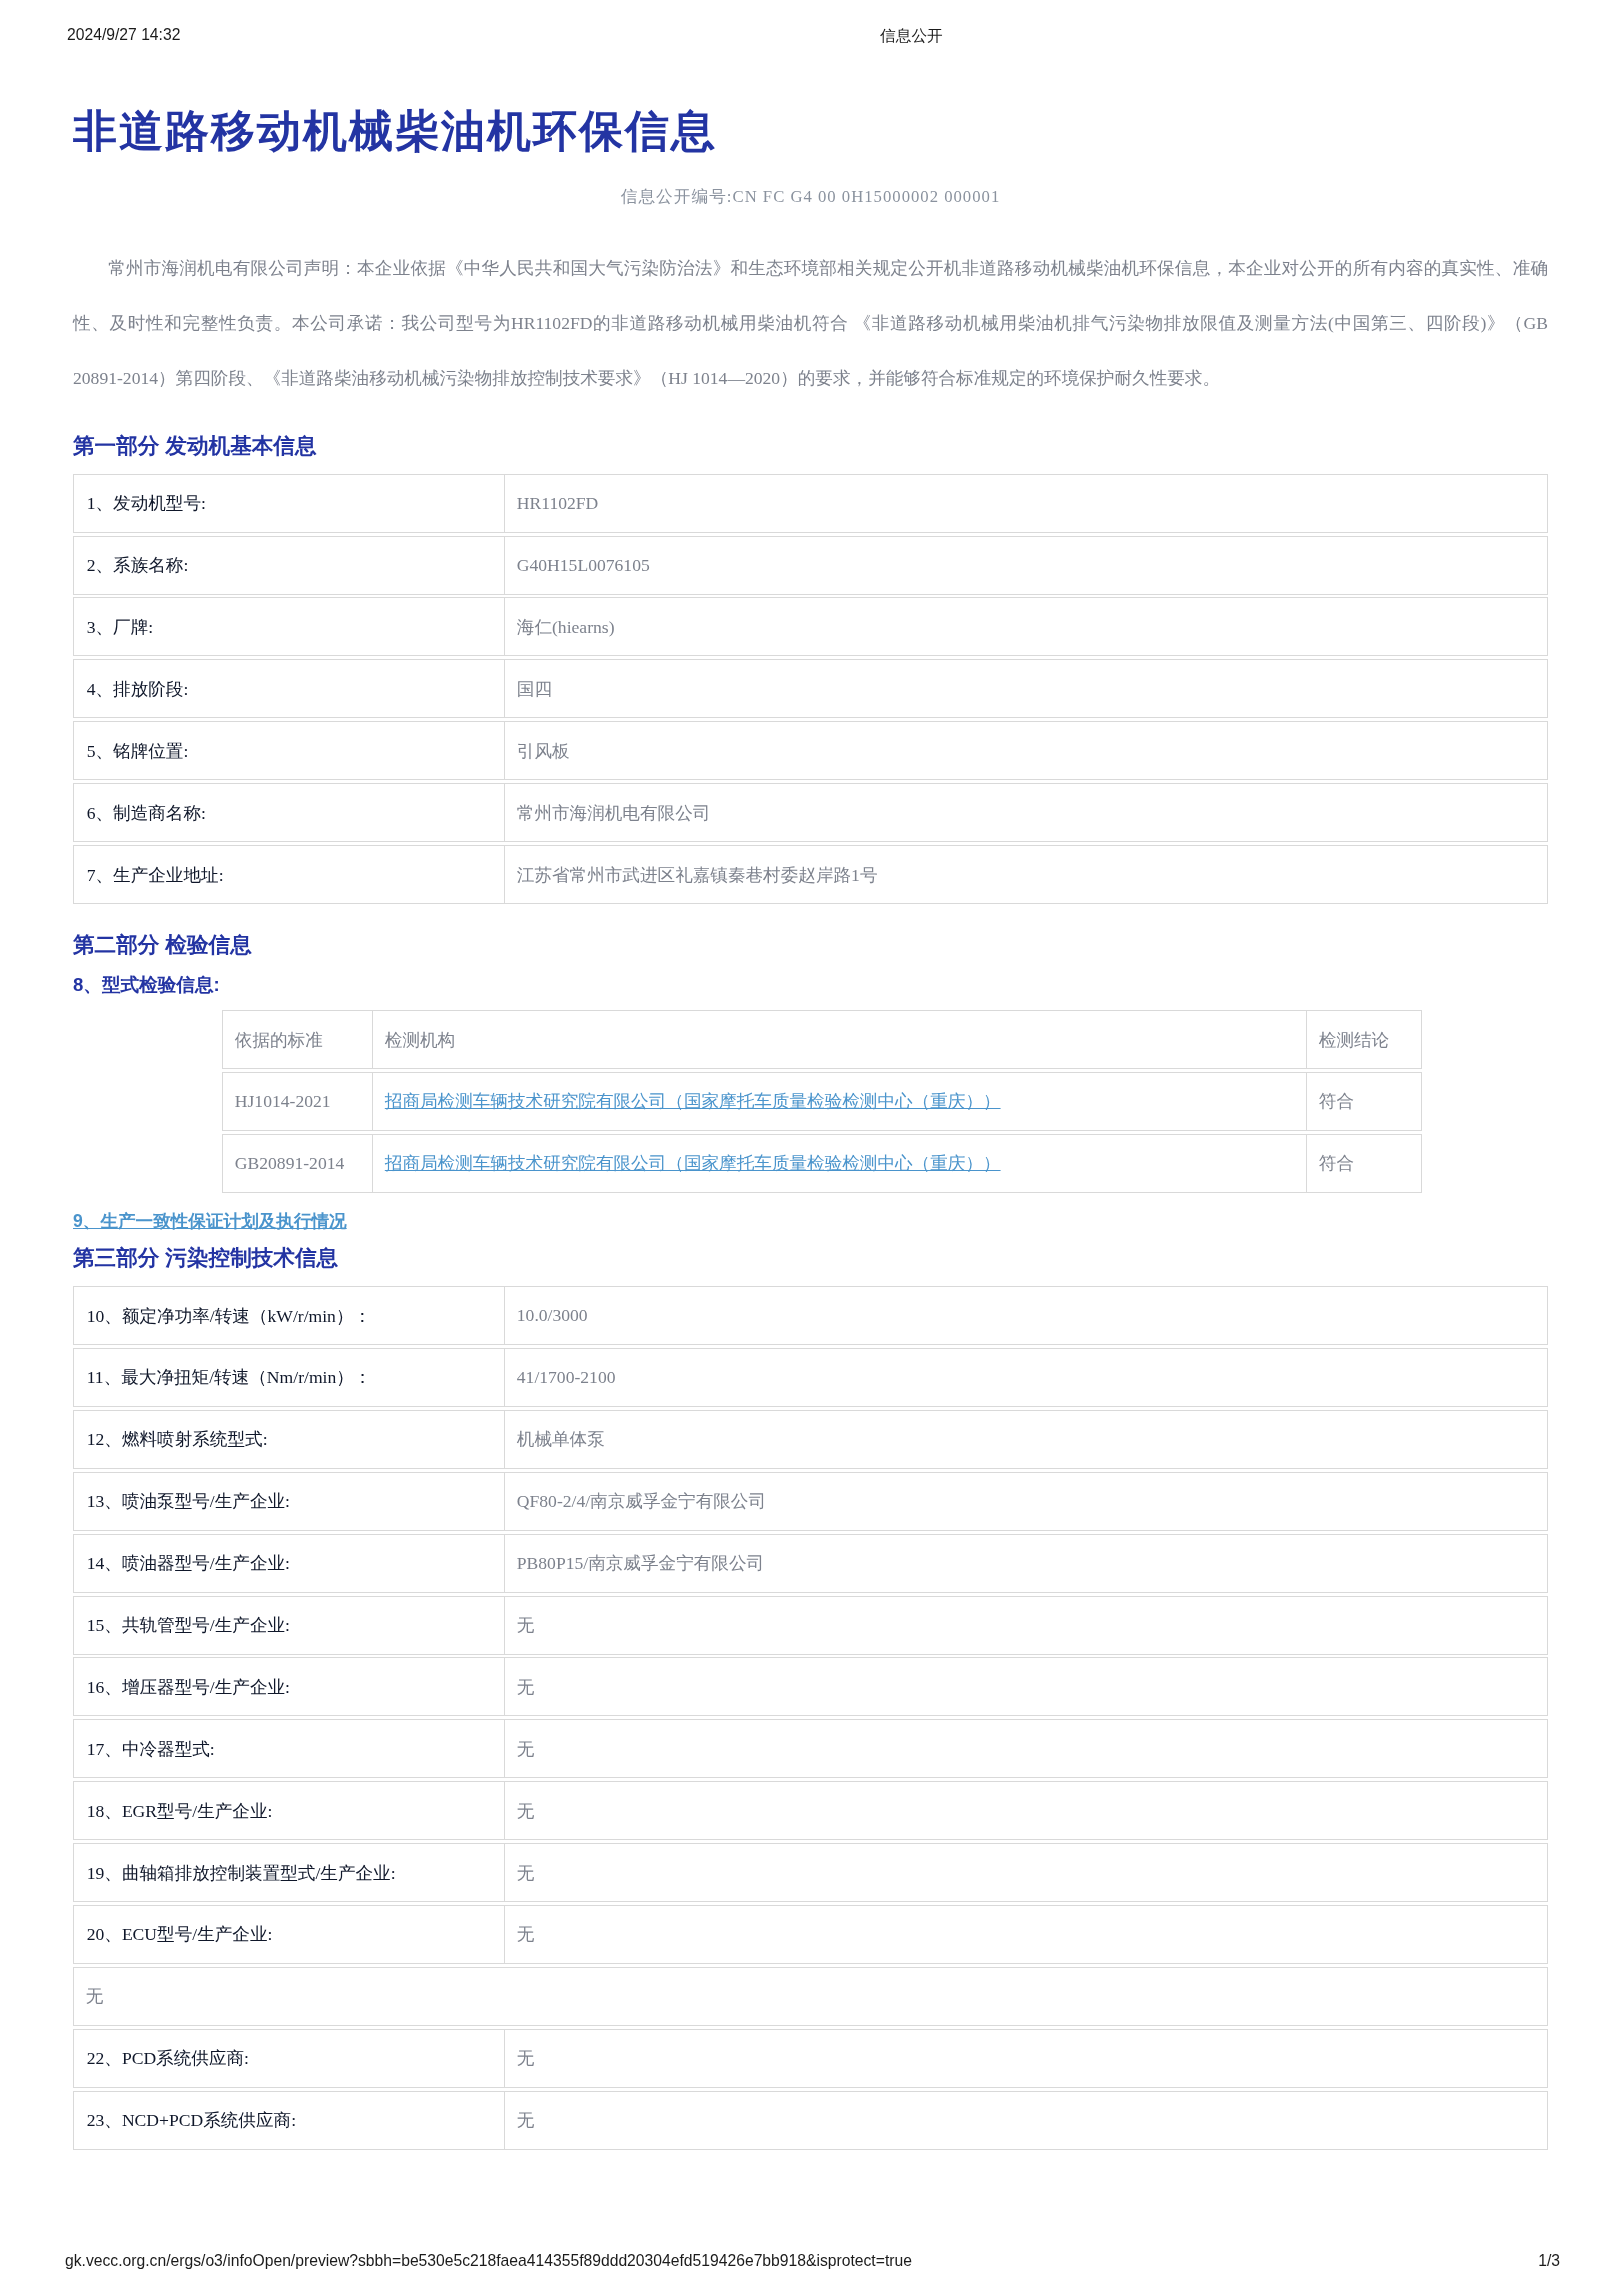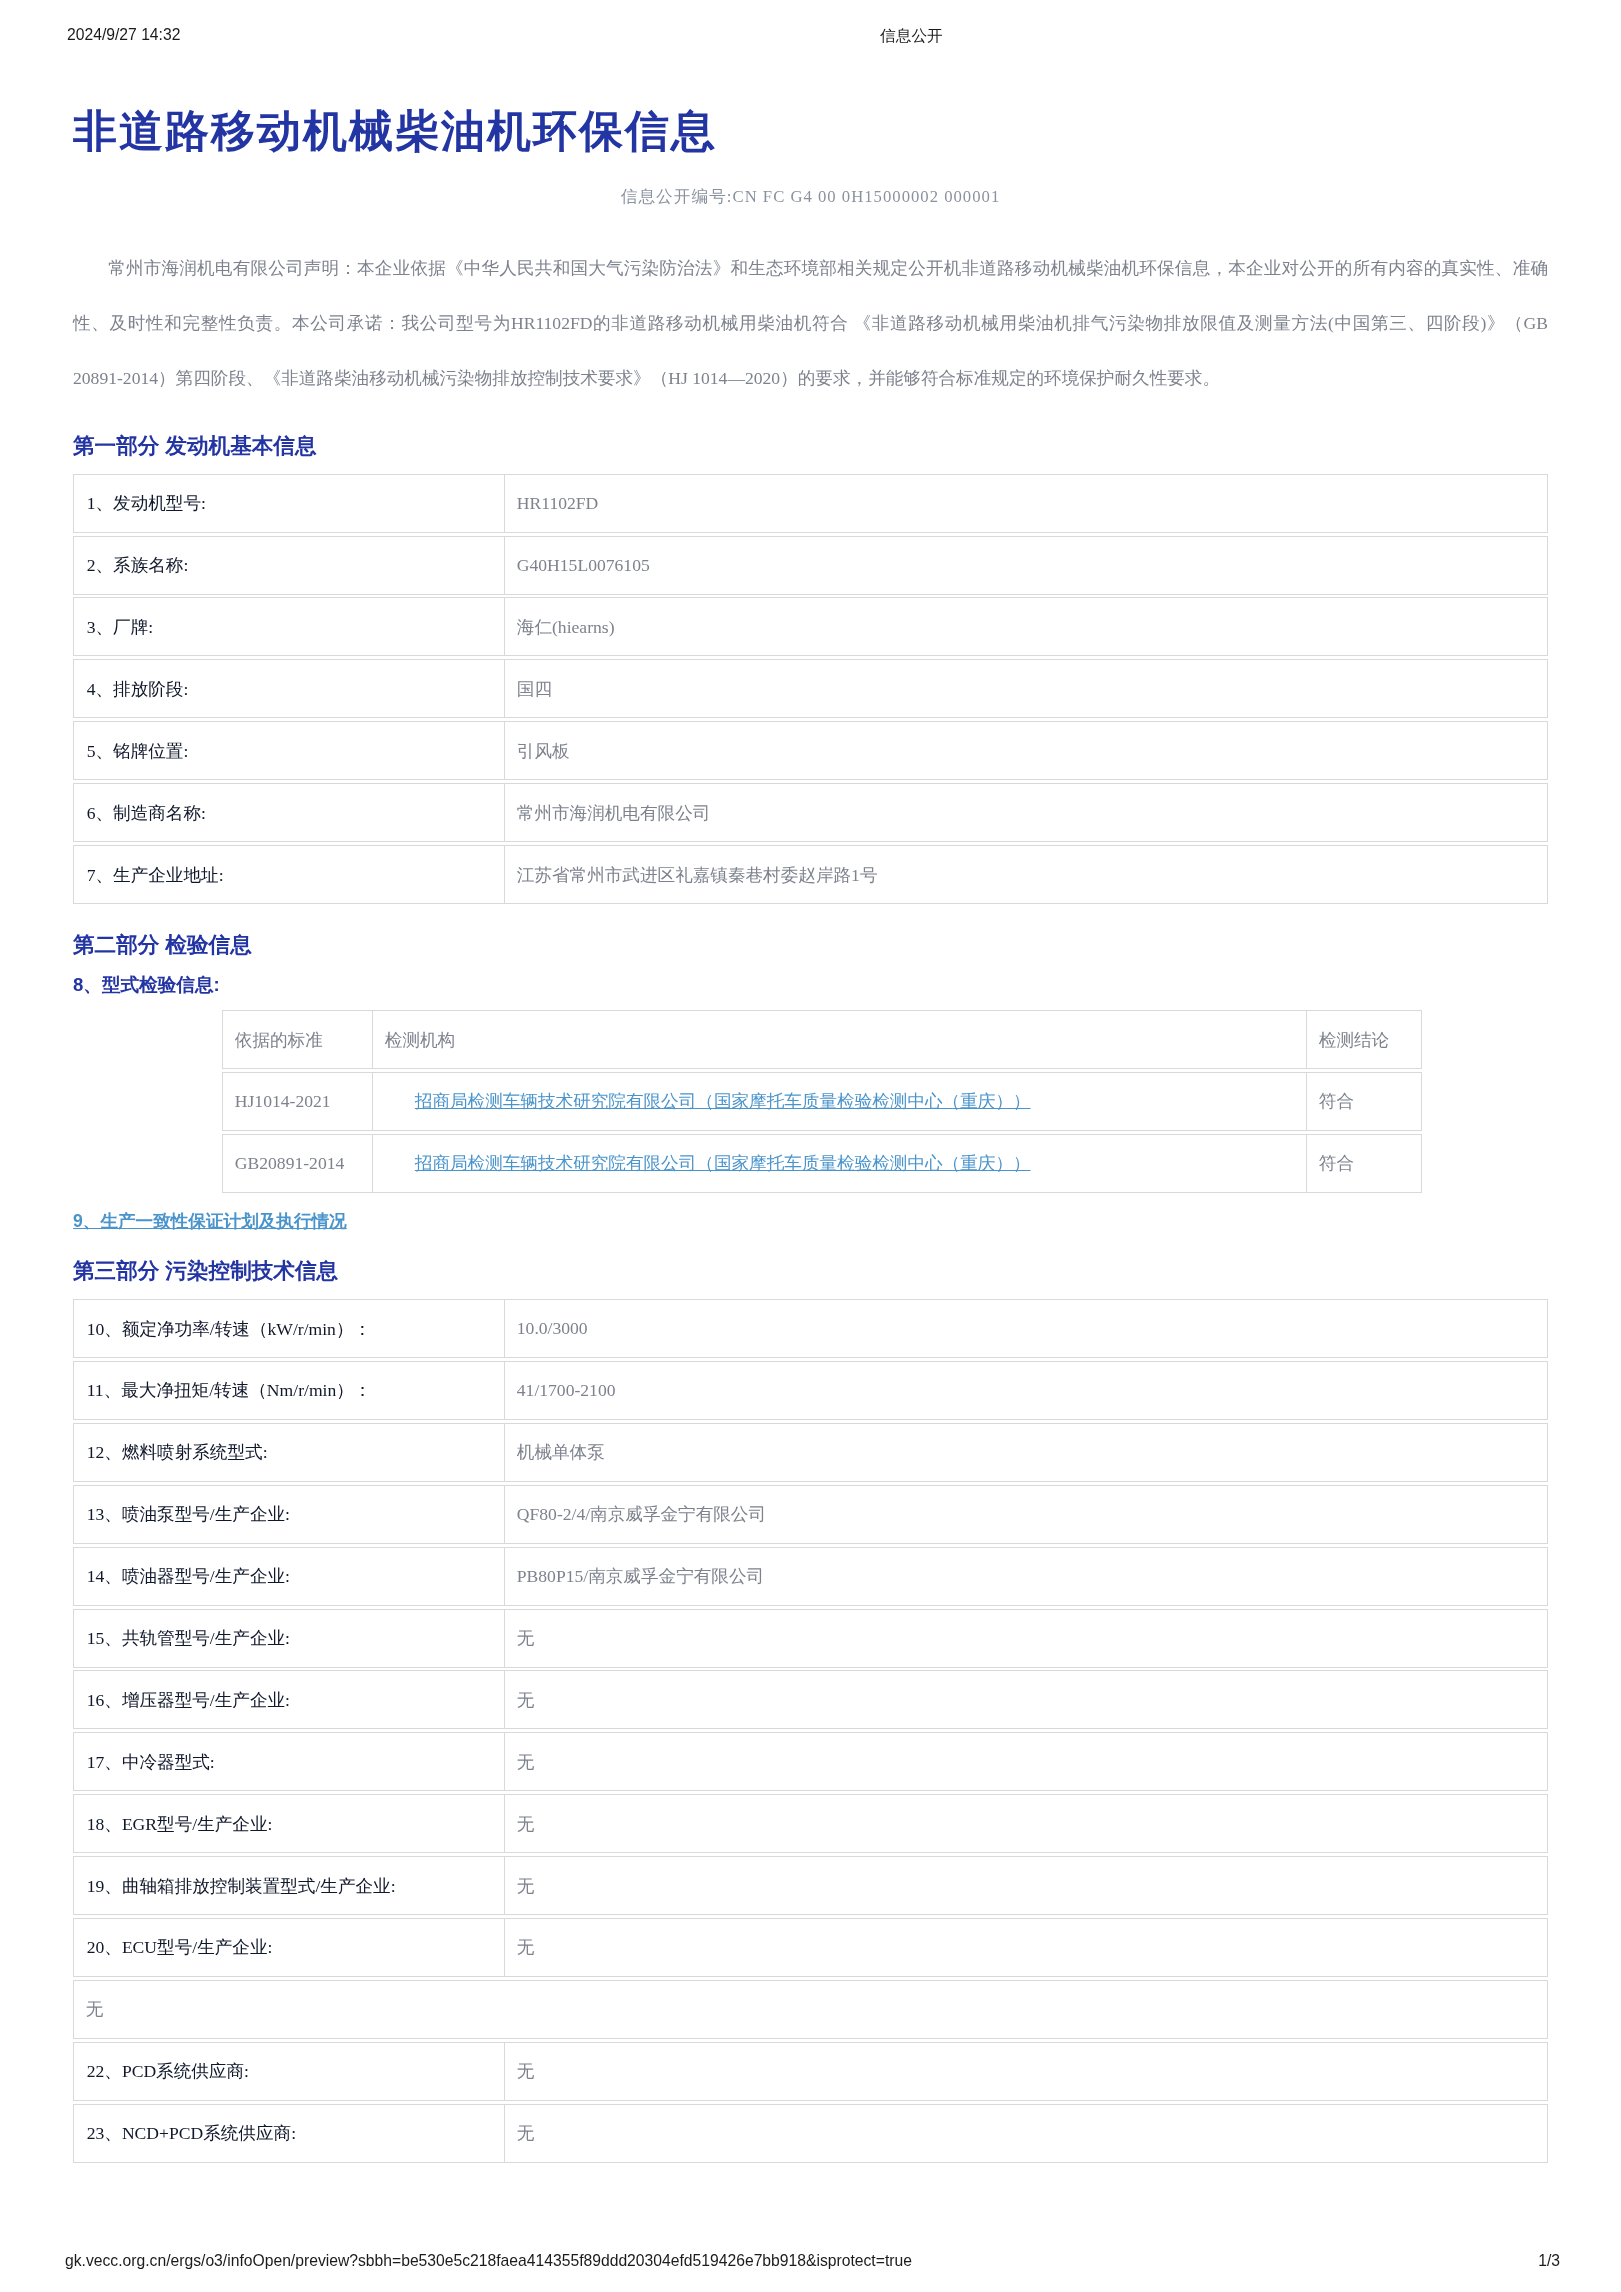--- a/index.html
+++ b/index.html
@@ -38,21 +38,21 @@
   .tvalue { flex: 1; padding: 7.8px 9.8px 7.8px 11.8px; display: flex; align-items: center;
     font-size: 17.6px; color: #7d828d; }
 
   
   .inner-tbl { margin-left: 149px; width: 1200px; }
   .itc { display: flex; align-items: center; padding: 7.8px 9.8px 7.8px 11.8px; font-size: 17.6px; color: #7d828d; }
   .itc1 { width: 149px; }
   .itc2 { flex: 1; border-left: 1px solid #d9d9d9; border-right: 1px solid #d9d9d9; }
   .itc3 { width: 114px; }
 
-  a.agency-link, a.consistency-link { color: #4a94cc; text-decoration: underline; cursor: pointer; margin-left: 30px; }
+  a.agency-link, a.consistency-link { color: #4a94cc; text-decoration: underline; cursor: pointer; }
   a.consistency-link { display: inline-block; margin: 13.7px 0 2px 0; font-size: 17.6px; font-weight: bold;
     font-family: "Liberation Sans", "DejaVu Sans", sans-serif; }
 </style>
 </head>
 <body>
 
 <div class="page">
 
   <div class="print-header">
     <span class="ph-date">2024/9/27 14:32</span>
@@ -118,21 +118,21 @@
         <div class="itc itc1">GB20891-2014</div>
         <div class="itc itc2">
           <a class="agency-link">招商局检测车辆技术研究院有限公司（国家摩托车质量检验检测中心（重庆））</a>
         </div>
         <div class="itc itc3">符合</div>
       </div>
     </div>
 
     <a class="consistency-link">9、生产一致性保证计划及执行情况</a>
 
-    <h2 class="sec-heading" style="margin-top:21px;">第三部分 污染控制技术信息</h2>
+    <h2 class="sec-heading" style="margin-top:8px;">第三部分 污染控制技术信息</h2>
     <div class="tbl">
       <div class="trow">
         <div class="tlabel">10、额定净功率/转速（kW/r/min）：</div>
         <div class="tvalue">10.0/3000</div>
       </div>
       <div class="trow">
         <div class="tlabel">11、最大净扭矩/转速（Nm/r/min）：</div>
         <div class="tvalue">41/1700-2100</div>
       </div>
       <div class="trow">

